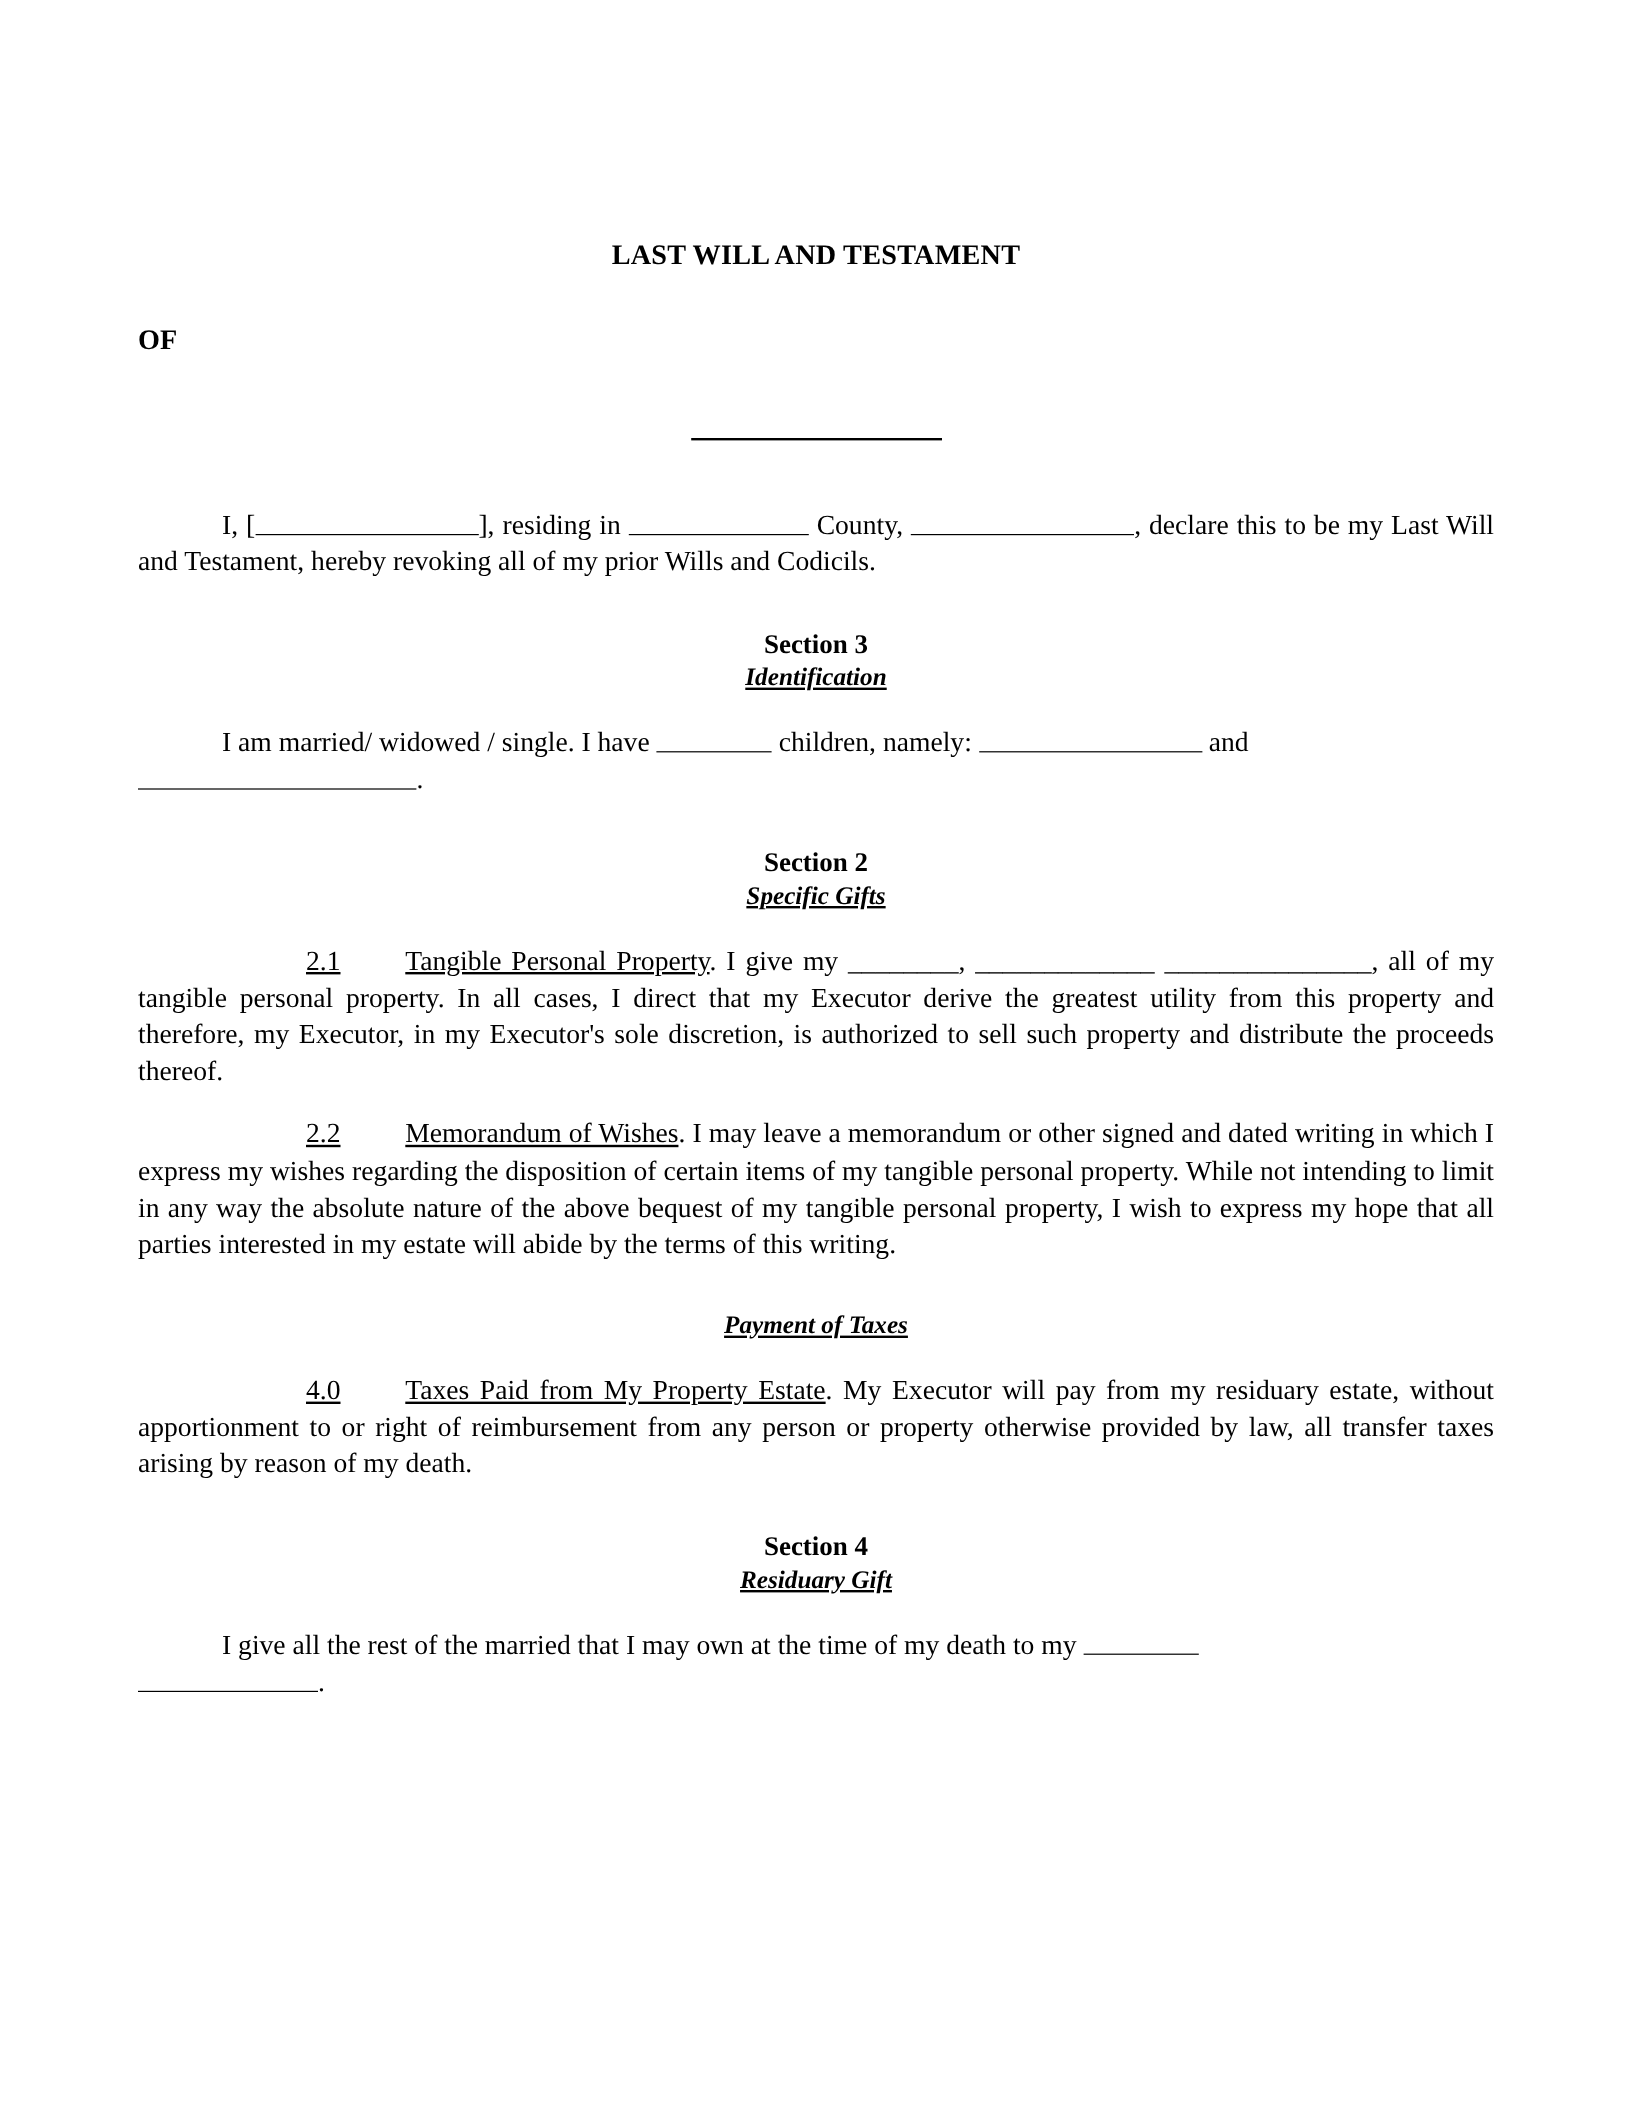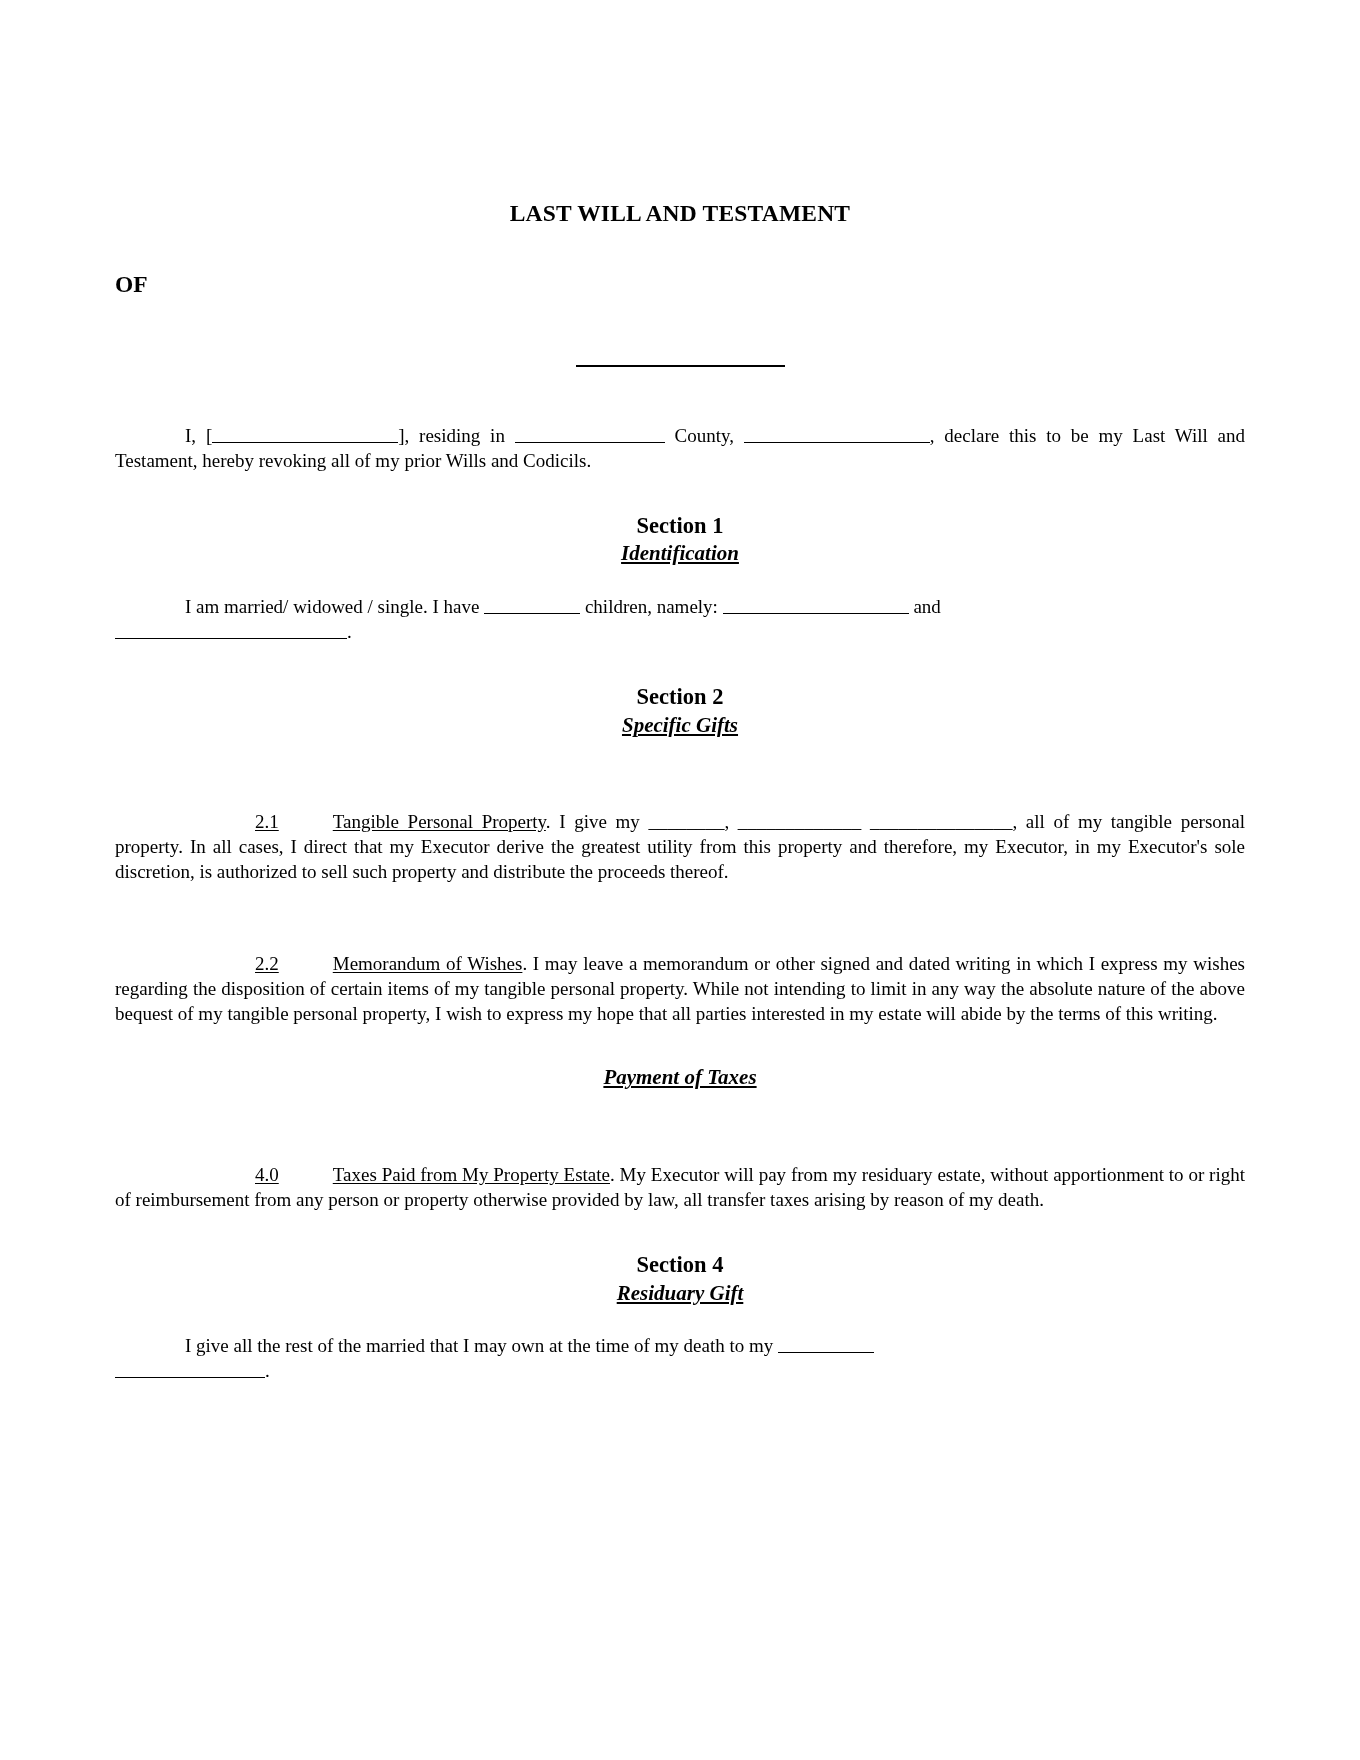--- a/index.html
+++ b/index.html
@@ -43,21 +43,21 @@
   .name-blank {
     display: inline-block;
     font-weight: bold;
     letter-spacing: 0px;
     border-bottom: 2.5px solid #000;
     padding: 0 2px 1px 2px;
     min-width: 205px;
     line-height: 1.05;
   }
   p.body-text {
-    font-size: 19px;
+    font-size: 23px;
     line-height: 1.33;
     margin: 0 0 22px 0;
     text-align: justify;
     text-justify: inter-word;
   }
   p.indent {
     text-indent: 70px;
   }
   .section-head {
     text-align: center;
@@ -107,21 +107,20 @@
     border-bottom: 1.6px solid #000;
     width: 232px;
     height: 0.92em;
     vertical-align: -1px;
   }
   .num-label {
     display: inline-block;
     text-decoration: underline;
     text-underline-offset: 2px;
     font-weight: normal;
-    margin-top: 44px;
   }
   .clause-lead {
     text-decoration: underline;
     text-underline-offset: 2px;
   }
   .tab {
     display: inline-block;
     width: 54px;
   }
   .para-21 {
@@ -139,21 +138,21 @@
 
   <div class="name-blank-wrap">
     <span class="name-blank">&nbsp;&nbsp;&nbsp;&nbsp;&nbsp;&nbsp;&nbsp;&nbsp;&nbsp;&nbsp;&nbsp;&nbsp;&nbsp;&nbsp;&nbsp;&nbsp;&nbsp;&nbsp;&nbsp;&nbsp;</span>
   </div>
 
   <p class="body-text indent">
     <span>I, [</span><span class="blank-l"></span><span>], residing in </span><span class="blank-m"></span><span> County, </span><span class="blank-l"></span><span>, declare this to be my Last Will and Testament, hereby revoking all of my prior Wills and Codicils.</span>
   </p>
 
   <div class="section-head">
-    <span class="sec-num">Section 1</span>
+    <span class="sec-num">Section 3</span>
     <span class="sec-name">Identification</span>
   </div>
   <div class="section-body">
     <p class="body-text indent">
       <span>I am married/ widowed / single.  I have </span><span class="blank-s"></span><span> children, namely:  </span><span class="blank-l"></span><span> and </span><br><span class="blank-xl"></span><span>.</span>
     </p>
   </div>
 
   <div class="section-head">
     <span class="sec-num">Section 2</span>

